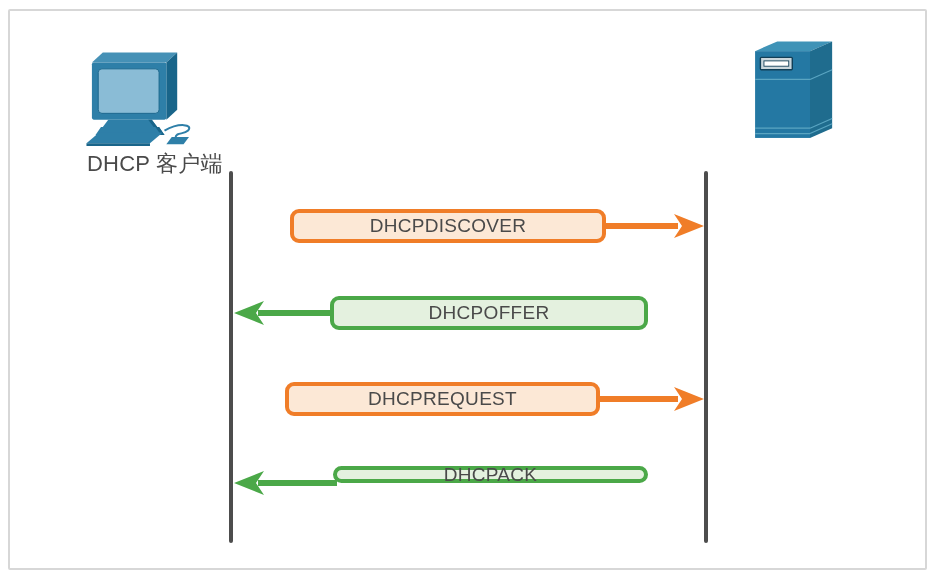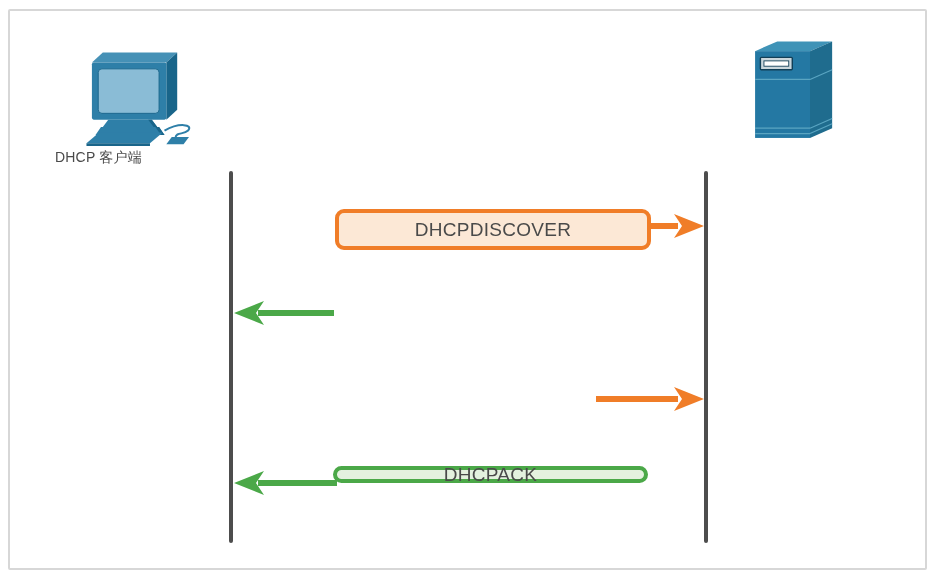--- a/index.html
+++ b/index.html
@@ -27,24 +27,25 @@
     box-sizing: border-box;
   }
   .icon {
     position: absolute;
   }
   .icon svg { display: block; width: 100%; height: 100%; }
   .client-icon { left: 80px; top: 48px; width: 120px; height: 98px; }
   .server-icon { left: 748px; top: 38px; width: 93px; height: 106px; }
   .node-label {
     position: absolute;
-    font-size: 14px;
+    font-size: 22px;
     color: var(--text, #4A4A4A);
     white-space: nowrap;
     letter-spacing: 0.2px;
+    margin-left: 32px;
   }
   .client-label { left: 55px; top: 149px; }
   .server-label { left: 727px; top: 149px; }
   .lifeline {
     position: absolute;
     top: 171px;
     width: 4px;
     height: 372px;
     background: var(--lifeline, #4D4D4D);
     border-radius: 2px;
@@ -131,36 +132,42 @@
 
   <div class="lifeline client"></div>
   <div class="lifeline server"></div>
 
   <div class="arrow" style="left:602px; top:213px;">
     <svg width="102" height="26" viewBox="0 0 102 26" class="arrow-orange">
       <rect x="0" y="10" width="76" height="6"></rect>
       <polygon points="102,13 72,1 80,13 72,25"></polygon>
     </svg>
   </div>
-  <div class="msg orange" style="left:290px; top:209px; width:316px; height:41px;margin-left:45px;">
+  <div class="msg orange" style="left:290px; top:209px; width:316px; height:34px;">
     <span>DHCPDISCOVER</span>
   </div>
 
   <div class="arrow" style="left:234px; top:300px;">
     <svg width="100" height="26" viewBox="0 0 100 26" class="arrow-green">
       <rect x="24" y="10" width="76" height="6"></rect>
       <polygon points="0,13 30,1 22,13 30,25"></polygon>
     </svg>
   </div>
+  <div class="msg green" style="left:330px; top:296px; width:318px; height:34px;">
+    <span>DHCPOFFER</span>
+  </div>
 
   <div class="arrow" style="left:596px; top:386px;">
     <svg width="108" height="26" viewBox="0 0 108 26" class="arrow-orange">
       <rect x="0" y="10" width="82" height="6"></rect>
       <polygon points="108,13 78,1 86,13 78,25"></polygon>
     </svg>
+  </div>
+  <div class="msg orange" style="left:285px; top:382px; width:315px; height:34px;">
+    <span>DHCPREQUEST</span>
   </div>
 
   <div class="arrow" style="left:234px; top:470px;">
     <svg width="103" height="26" viewBox="0 0 103 26" class="arrow-green">
       <rect x="24" y="10" width="79" height="6"></rect>
       <polygon points="0,13 30,1 22,13 30,25"></polygon>
     </svg>
   </div>
   <div class="msg green" style="left:333px; top:466px; width:315px; height:17px;">
     <span>DHCPACK</span>

